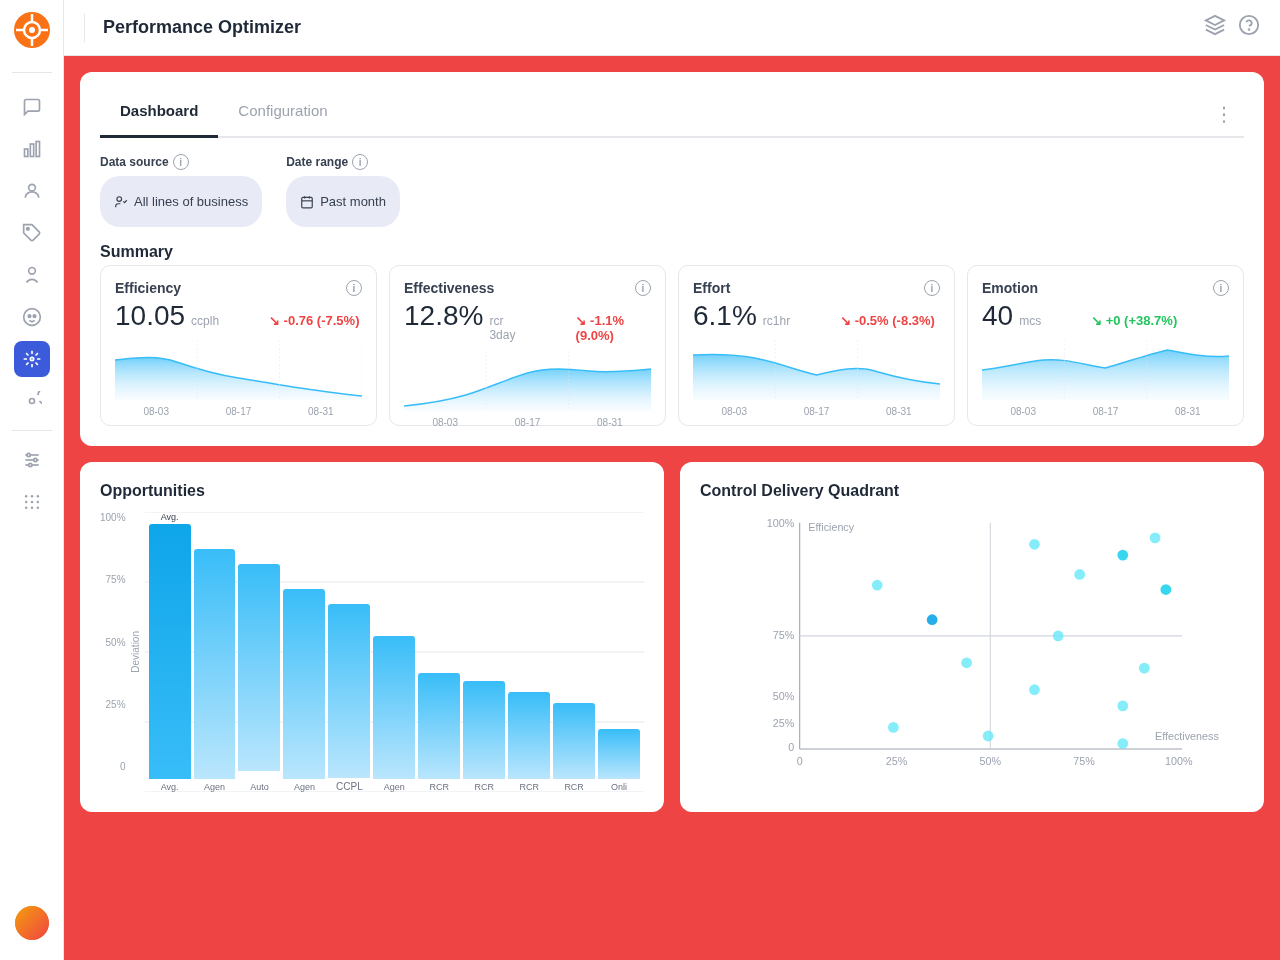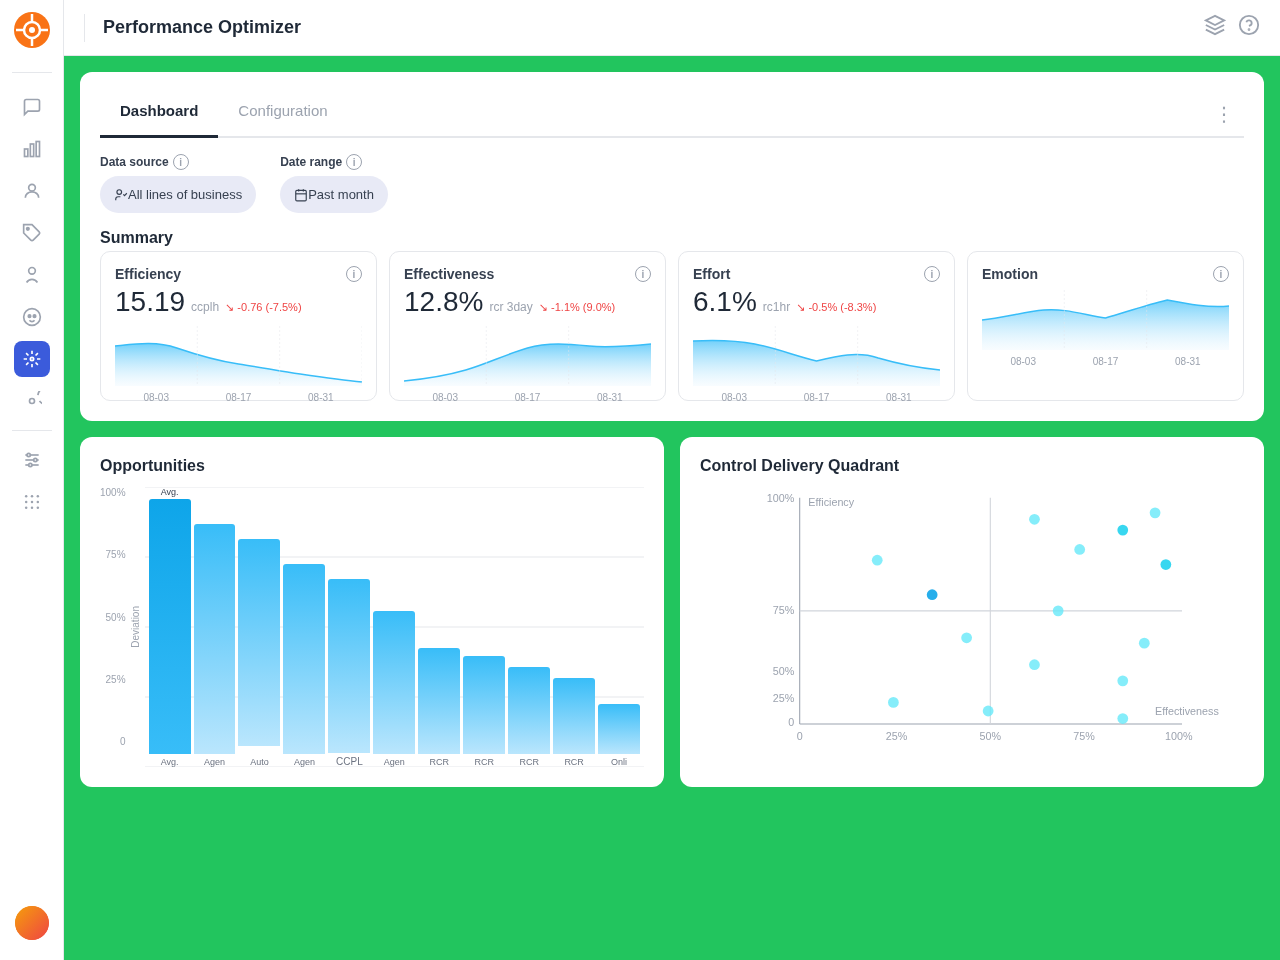--- a/index.html
+++ b/index.html
@@ -15,43 +15,43 @@
     
     .main { flex: 1; display: flex; flex-direction: column; overflow: hidden; }
 
     
     .topbar { height: 56px; background: #fff; border-bottom: 1px solid #e5e7eb; display: flex; align-items: center; padding: 0 20px; gap: 18px; }
     .topbar-divider { width: 1px; height: 28px; background: #e5e7eb; }
     .topbar-title { font-size: 18px; font-weight: 600; color: #1f2937; }
     .topbar-icons { margin-left: auto; display: flex; gap: 12px; align-items: center; color: #9ca3af; font-size: 18px; cursor: pointer; }
 
     
-    .content { flex: 1; overflow-y: auto; padding: 16px; background: #22c55e; }
+    .content { flex: 1; overflow-y: auto; padding: 16px; background: #ef4444; }
     .card { background: #fff; border-radius: 12px; padding: 20px; margin-bottom: 16px; }
 
     
     .tabs { display: flex; gap: 0; border-bottom: 2px solid #e5e7eb; margin-bottom: 16px; position: relative; }
     .tab { padding: 10px 20px; font-size: 15px; cursor: pointer; color: #9ca3af; font-weight: 500; border-bottom: 3px solid transparent; margin-bottom: -2px; }
     .tab.active { color: #1f2937; border-bottom: 3px solid #1f2937; font-weight: 700; }
     .tab-more { margin-left: auto; color: #9ca3af; font-size: 20px; cursor: pointer; padding: 10px; }
 
     
     .filters { display: flex; gap: 24px; margin-bottom: 16px; align-items: flex-end; }
     .filter-group { display: flex; flex-direction: column; gap: 6px; }
     .filter-label { font-size: 12px; font-weight: 700; color: #374151; display: flex; align-items: center; gap: 4px; }
-    .filter-btn { background: #e8eaf6; border: none; border-radius: 20px; padding: 11px 14px; font-size: 13px; color: #374151; cursor: pointer; display: flex; align-items: center; font-weight: 500; }
+    .filter-btn { background: #e8eaf6; border: none; border-radius: 20px; padding: 18px 14px; font-size: 13px; color: #374151; cursor: pointer; display: flex; align-items: center; gap: 6px; font-weight: 500; }
 
     
     .summary-title { font-size: 16px; font-weight: 700; color: #1f2937; margin-bottom: 4px; }
     .metric-cards { display: grid; grid-template-columns: repeat(4, 1fr); gap: 12px; }
     .metric-card { background: #fff; border: 1px solid #e5e7eb; border-radius: 10px; padding: 14px; }
     .metric-name { font-size: 14px; font-weight: 600; color: #374151; display: flex; justify-content: space-between; align-items: center; margin-bottom: 4px; }
     .metric-value { font-size: 28px; font-weight: 300; color: #1f2937; display: flex; align-items: baseline; gap: 6px; }
     .metric-unit { font-size: 12px; color: #9ca3af; font-weight: 400; }
-    .metric-change { font-size: 11px; font-weight: 400; }
+    .metric-change { font-size: 13px; font-weight: 700; margin-left: 44px; }
     .metric-change.negative { color: #ef4444; }
     .metric-change.positive { color: #22c55e; }
     .metric-chart { margin-top: 8px; height: 60px; }
 
     
     .bottom-row { display: grid; grid-template-columns: 1fr 1fr; gap: 16px; }
     .section-title { font-size: 16px; font-weight: 700; color: #1f2937; margin-bottom: 12px; }
 
     
     .info-icon { width: 16px; height: 16px; border-radius: 50%; border: 1px solid #9ca3af; display: inline-flex; align-items: center; justify-content: center; font-size: 10px; color: #9ca3af; cursor: pointer; }
@@ -228,21 +228,21 @@
       <div>
         <div class="summary-title">Summary</div>
         <div class="metric-cards">
 
           <div class="metric-card">
             <div class="metric-name">
               <span>Efficiency</span>
               <span class="info-icon">i</span>
             </div>
             <div class="metric-value">
-              <span>15.19</span>
+              <span>10.05</span>
               <span class="metric-unit">ccplh</span>
               <span class="metric-change negative">↘ -0.76 (-7.5%)</span>
             </div>
             <div class="metric-chart">
               <svg class="area-svg" viewBox="0 0 240 60" preserveAspectRatio="none">
                 <defs>
                     <linearGradient id="g1" x1="0" y1="0" x2="0" y2="1">
                       <stop offset="0%" stop-color="#38bdf8" stop-opacity="0.7"></stop>
                       <stop offset="100%" stop-color="#bae6fd" stop-opacity="0.1"></stop>
                     </linearGradient>
@@ -320,20 +320,25 @@
                 <span>08-17</span>
                 <span>08-31</span>
               </div>
             </div>
           </div>
 
           <div class="metric-card">
             <div class="metric-name">
               <span>Emotion</span>
               <span class="info-icon">i</span>
+            </div>
+            <div class="metric-value">
+              <span>40</span>
+              <span class="metric-unit">mcs</span>
+              <span class="metric-change positive">↘ +0 (+38.7%)</span>
             </div>
             <div class="metric-chart">
               <svg class="area-svg" viewBox="0 0 240 60" preserveAspectRatio="none">
                 <defs>
                     <linearGradient id="g4" x1="0" y1="0" x2="0" y2="1">
                       <stop offset="0%" stop-color="#38bdf8" stop-opacity="0.7"></stop>
                       <stop offset="100%" stop-color="#bae6fd" stop-opacity="0.1"></stop>
                     </linearGradient>
                   </defs>
                 <path d="M0,30 C20,28 40,22 60,20 C80,18 100,25 120,28 C140,22 160,15 180,10 C200,14 220,18 240,16 L240,60 L0,60 Z" fill="url(#g4)"></path>

